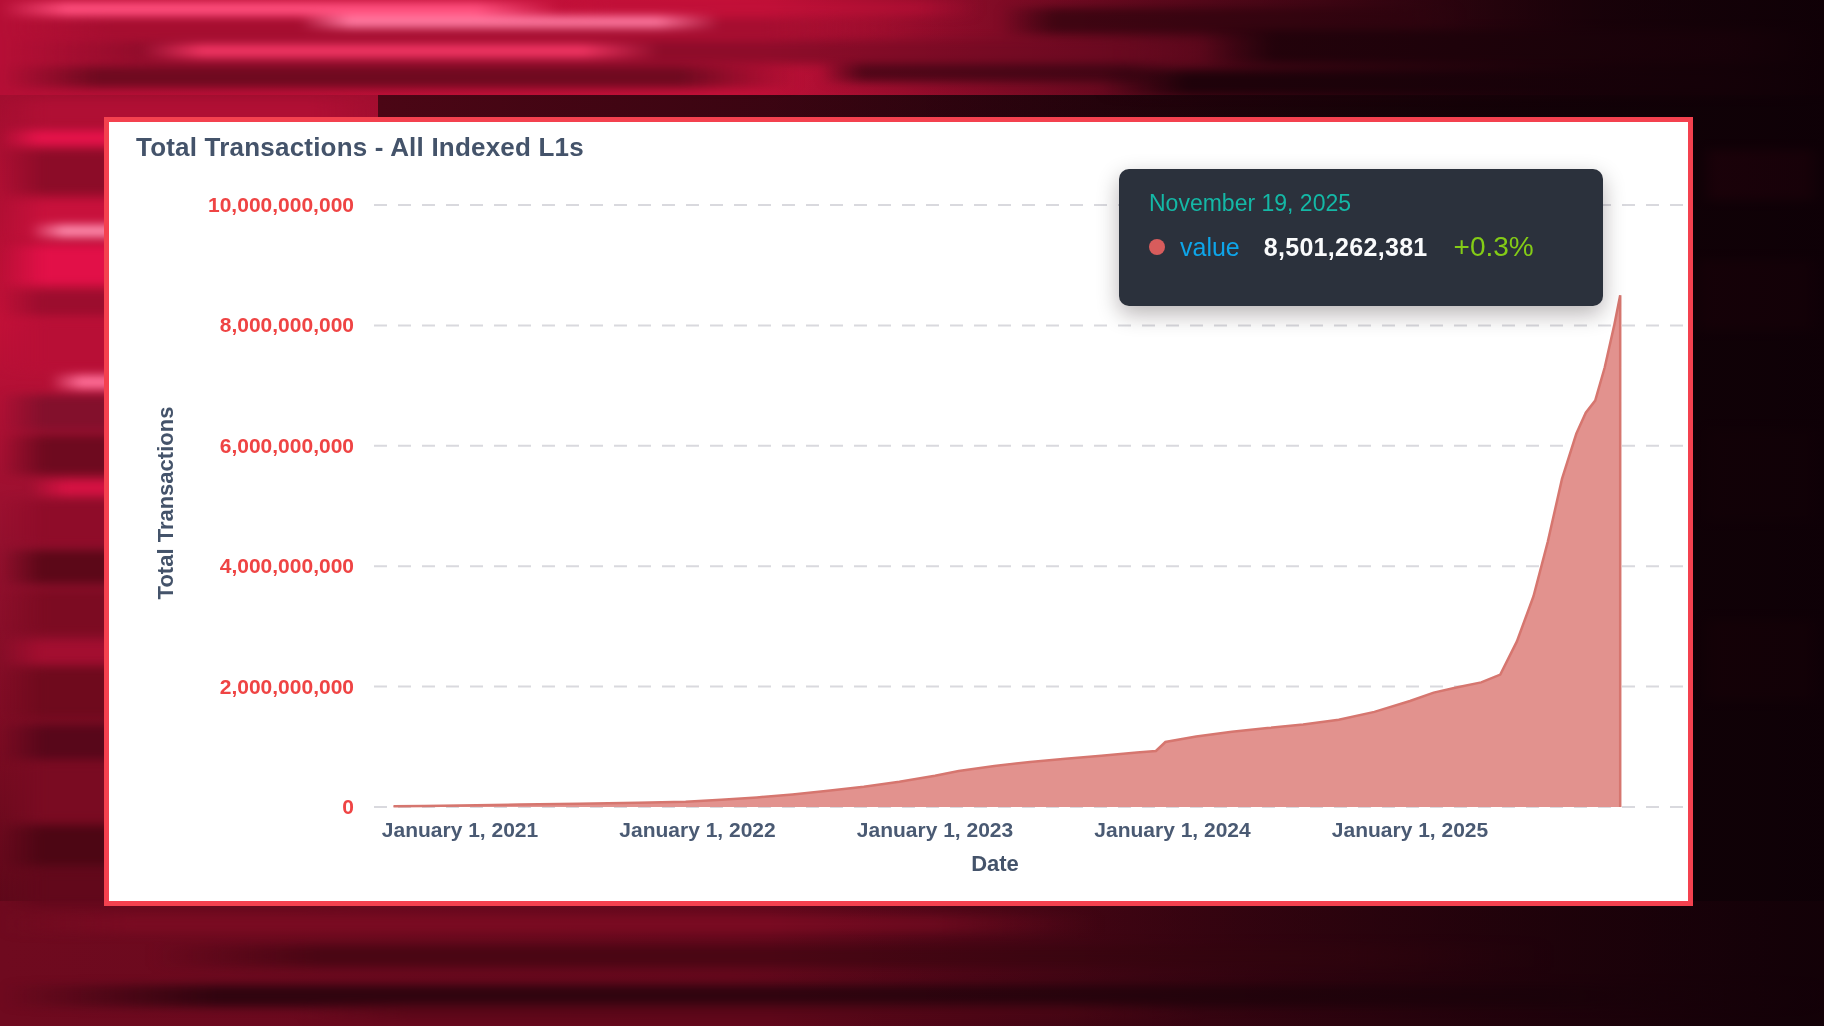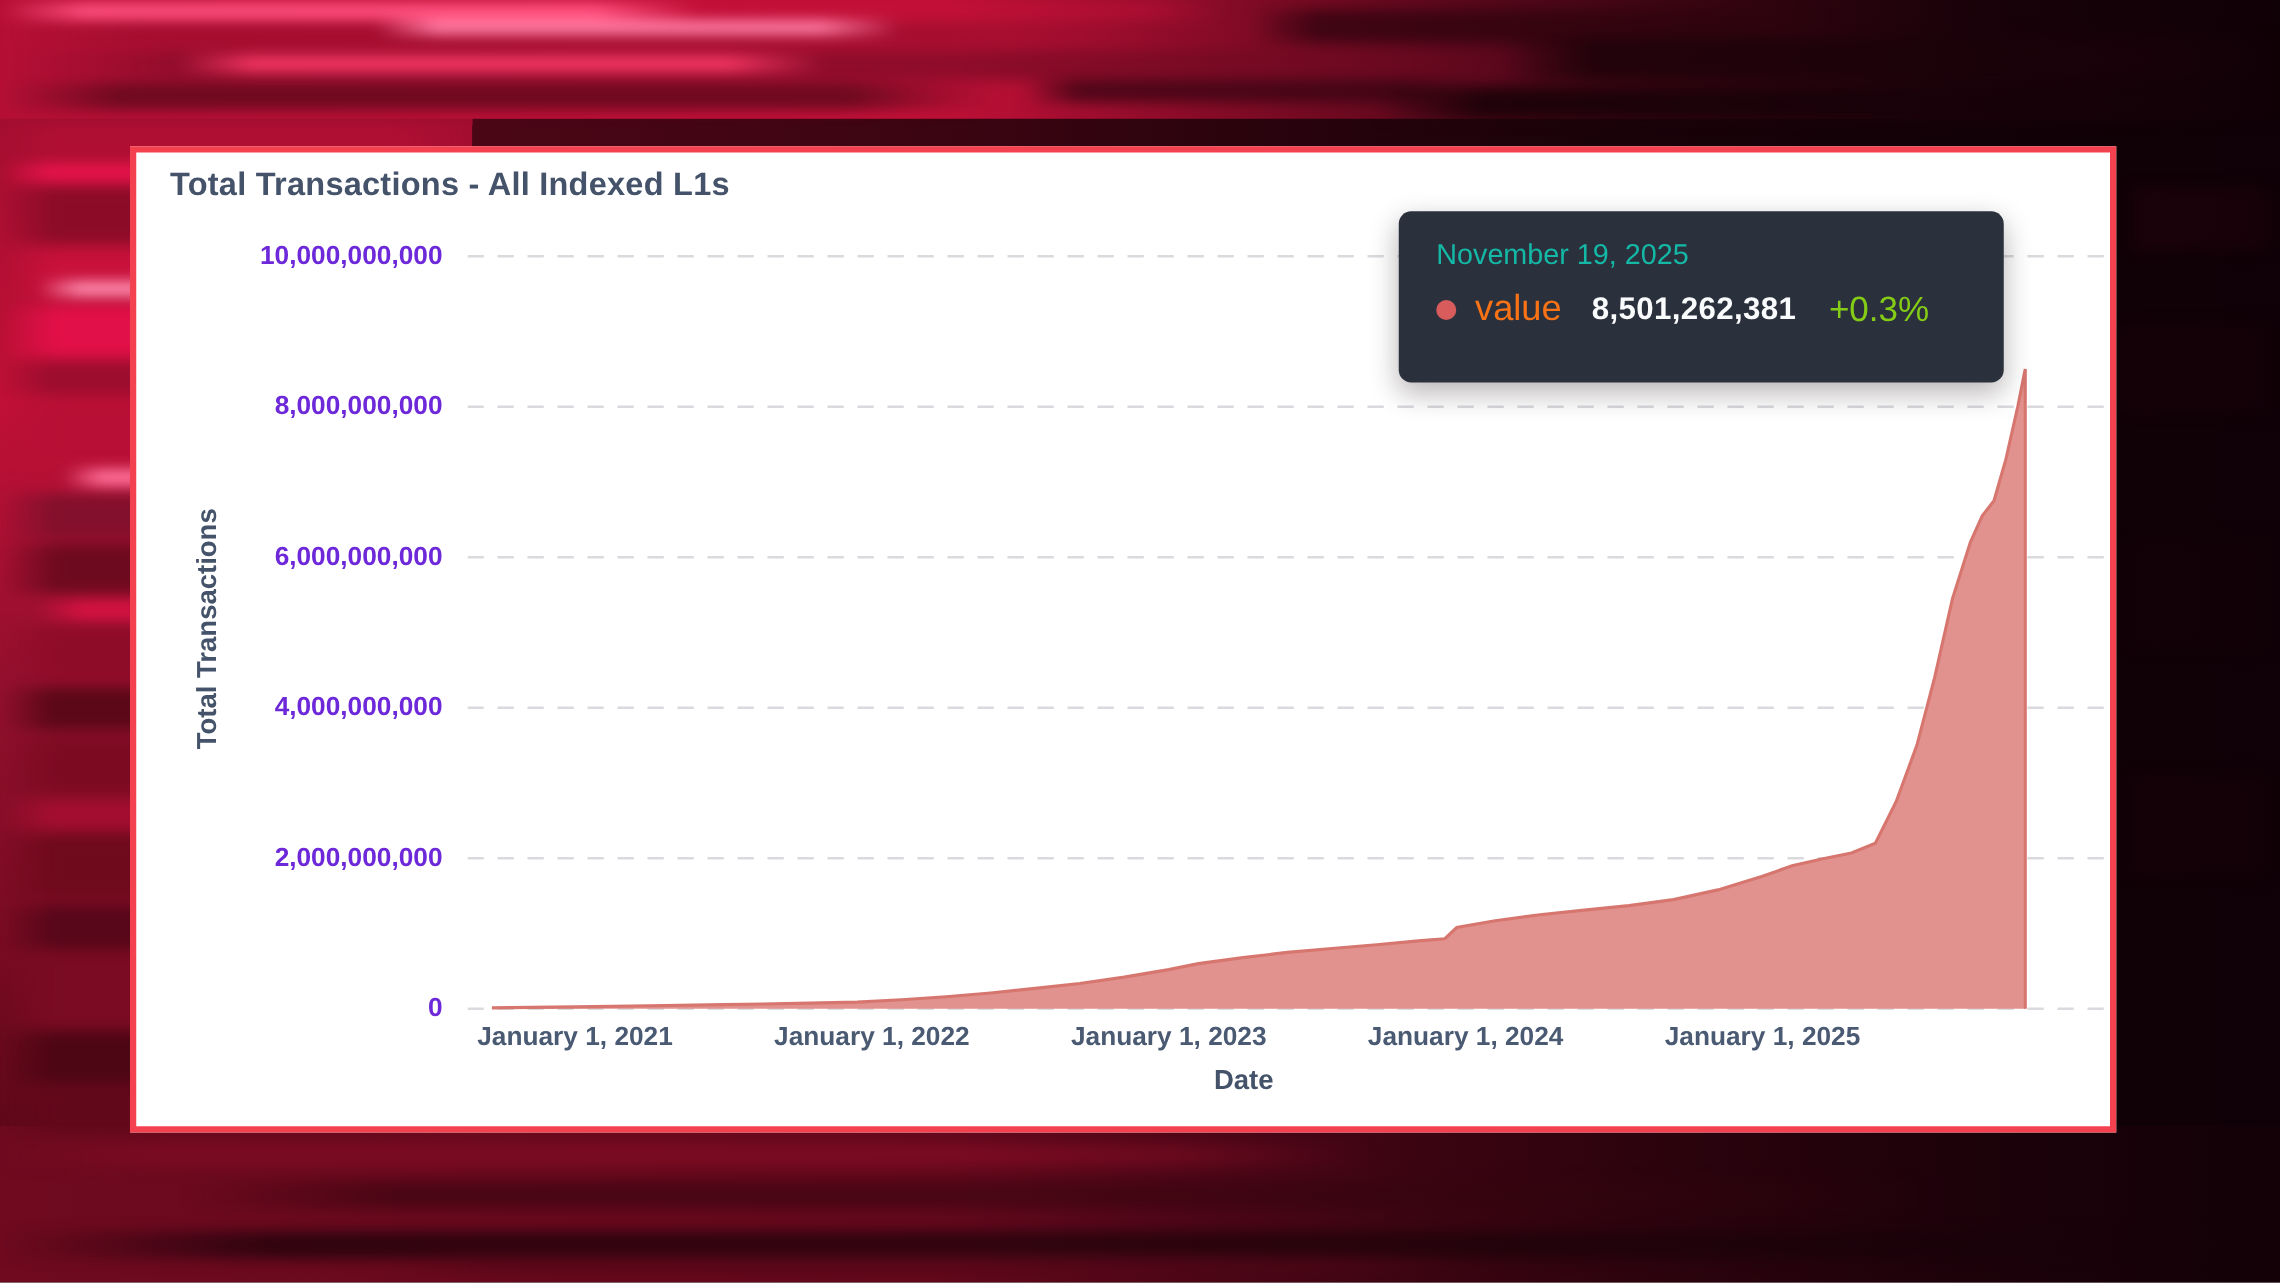--- a/index.html
+++ b/index.html
@@ -26,32 +26,32 @@
   .card{position:absolute;left:104px;top:117px;width:1579px;height:779px;
     background:#ffffff;border:5px solid #f4414f;}
   .title{position:absolute;left:27px;top:10px;font-size:26px;font-weight:bold;
     color:#44536a;letter-spacing:.2px;white-space:nowrap;}
   .axis-y-title{position:absolute;left:57px;top:381px;
     transform:translate(-50%,-50%) rotate(-90deg);
     font-size:22px;font-weight:bold;color:#44536a;white-space:nowrap;}
   .axis-x-title{position:absolute;left:886px;top:729px;transform:translateX(-50%);
     font-size:22px;font-weight:bold;color:#44536a;}
   .ylab{position:absolute;left:12px;width:233px;text-align:right;
-    transform:translateY(-50%);font-size:21px;font-weight:600;color:#6d28d9;white-space:nowrap;}
+    transform:translateY(-50%);font-size:21px;font-weight:600;color:#ef4444;white-space:nowrap;}
   .xlab{position:absolute;top:696px;transform:translateX(-50%);
     font-size:21px;font-weight:600;color:#4a5a73;white-space:nowrap;}
   #plot{position:absolute;left:265px;top:78px;}
   
   .tooltip{position:absolute;left:1010px;top:47px;width:484px;height:137px;
     background:#2b313c;border-radius:10px;box-sizing:border-box;padding:21px 30px 0 30px;
     box-shadow:0 8px 22px rgba(20,5,10,.30);}
   .tt-date{font-size:23px;color:#14b8a6;margin-bottom:14px;}
   .tt-row{display:flex;align-items:center;}
   .tt-dot{width:16px;height:16px;border-radius:50%;background:#d85c5c;flex:0 0 auto;}
-  .tt-name{font-size:29px;color:#f97316;margin-left:15px;}
+  .tt-name{font-size:25px;color:#0ea5e9;margin-left:15px;}
   .tt-val{font-size:25px;font-weight:bold;color:#fafbfc;margin-left:24px;letter-spacing:.3px;}
   .tt-chg{font-size:28px;color:#84cc16;margin-left:26px;}
 </style>
 </head>
 <body>
 
 <div id="bg">
   <div class="bg-band" id="band-top"></div>
   <div class="bg-band" id="band-left"></div>
   <div class="bg-band" id="band-mid"></div>

